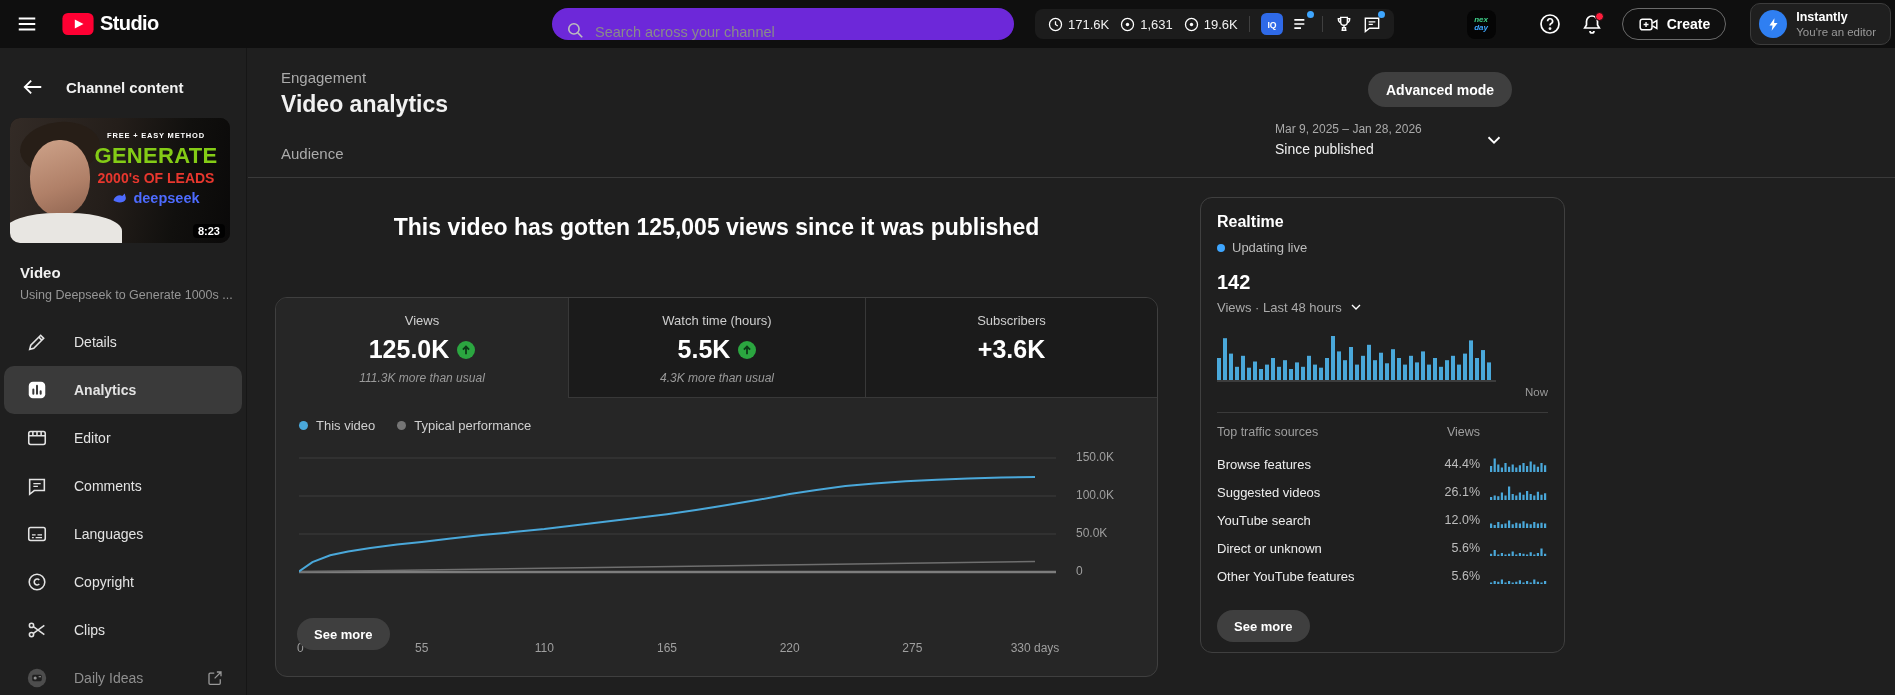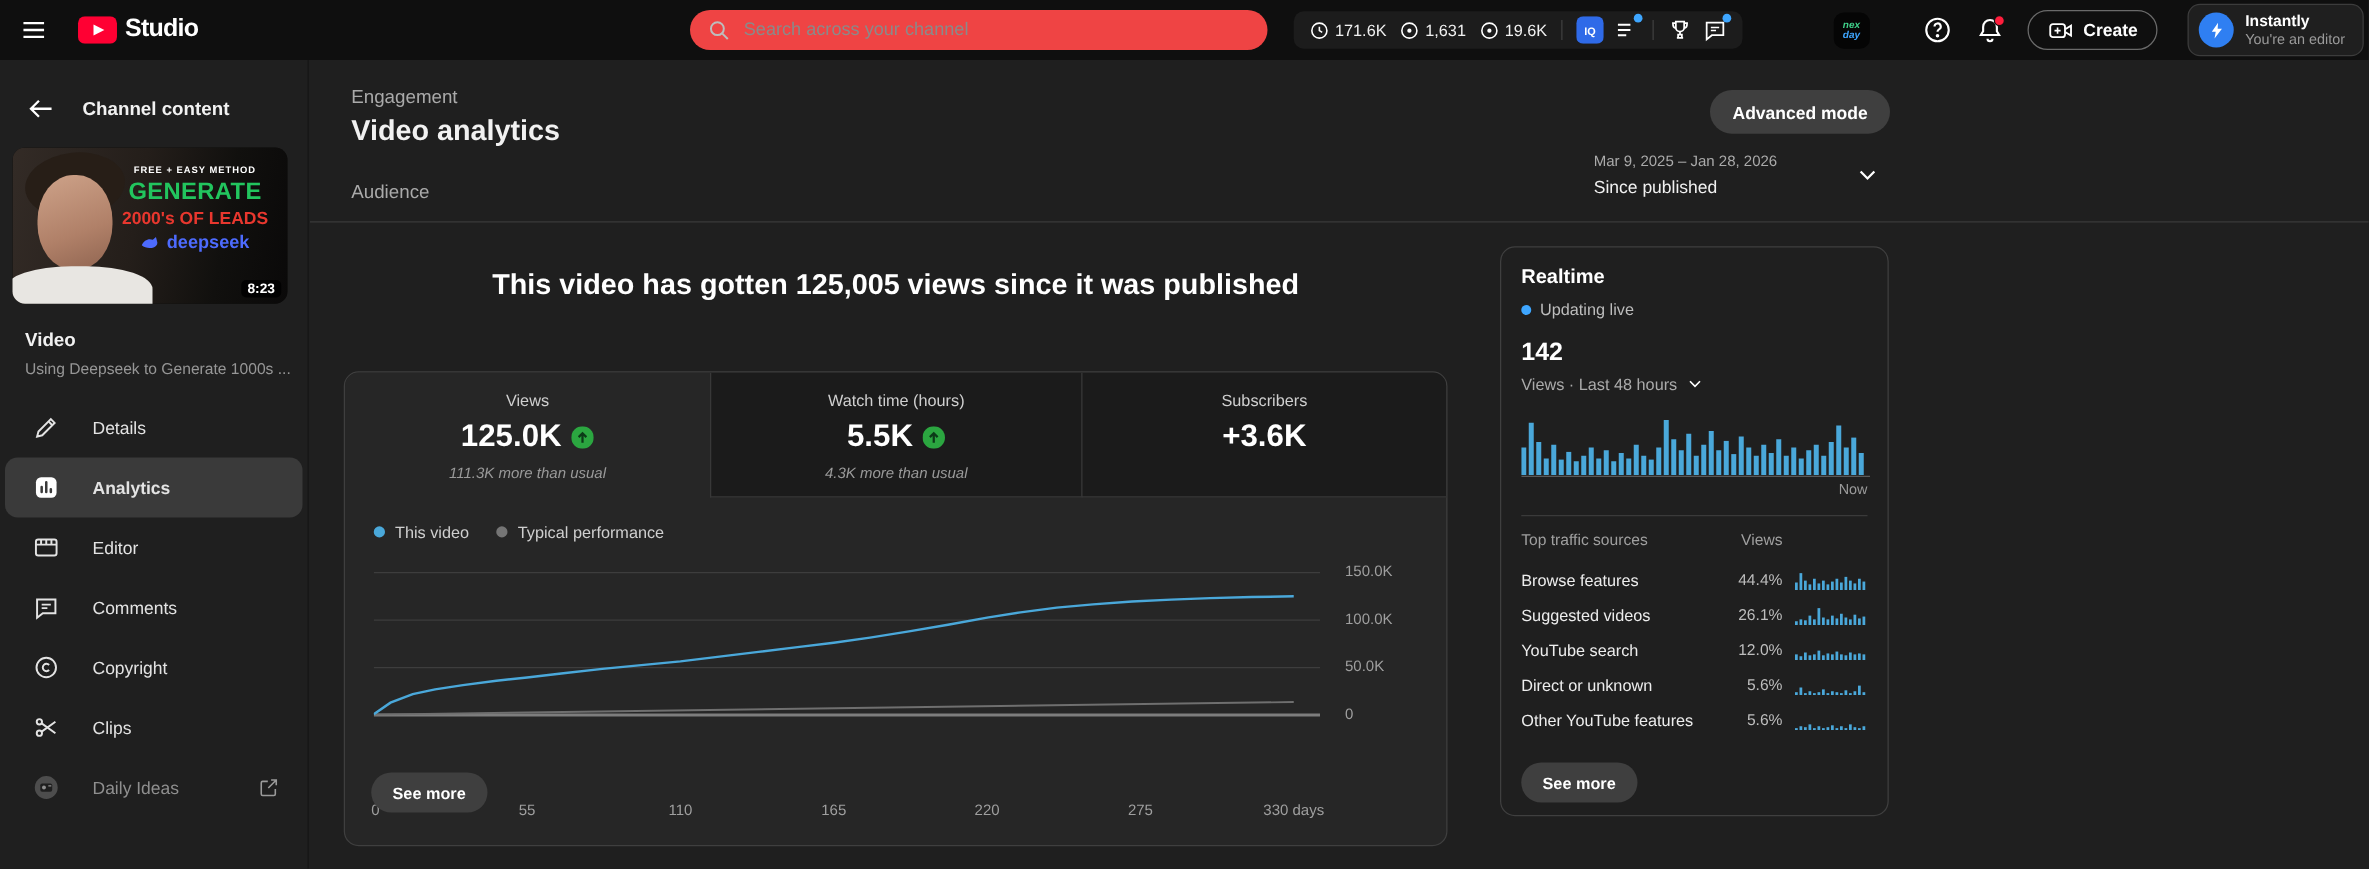--- a/index.html
+++ b/index.html
@@ -9,21 +9,21 @@
     font-family:"Liberation Sans","DejaVu Sans",sans-serif;
     position:relative; overflow:hidden;
   }
   svg { display:block; }
 
   
   .topbar { position:absolute; top:0; left:0; width:1895px; height:48px; background:#0f0f0f; z-index:10; }
   .hamburger { position:absolute; left:16px; top:13px; width:22px; height:22px; color:#fff; cursor:pointer; background:none; border:none; }
   .logo { position:absolute; left:62px; top:12px; display:flex; align-items:center; gap:6px; cursor:pointer; }
   .logo-text { font-size:20px; font-weight:700; letter-spacing:-0.6px; color:#fff; }
-  .searchbar { position:absolute; left:552px; top:8px; width:462px; height:32px; background:#ef4444; border-radius:16px; display:flex; align-items:center; padding:0 14px; gap:10px; }
+  .searchbar { position:absolute; left:552px; top:8px; width:462px; height:32px; background:#6d28d9; border-radius:16px; display:flex; align-items:flex-end; padding:0 14px; gap:10px; }
   .searchbar input { flex:1; background:transparent; border:none; outline:none; color:#e8e8e8; font-size:14.5px; font-family:inherit; }
   .searchbar input::placeholder { color:#8a8a8a; }
   .stats-pill { position:absolute; left:1035px; top:9px; height:30px; background:#1c1c1c; border-radius:8px; display:flex; align-items:center; padding:0 12px; gap:8px; font-size:13px; }
   .stat-item { display:flex; align-items:center; gap:4px; color:#f1f1f1; cursor:pointer; }
   .pill-divider { width:1px; height:16px; background:#3f3f3f; margin:0 3px; }
   .pill-icon { position:relative; display:flex; align-items:center; cursor:pointer; }
   .noti-dot { position:absolute; top:-3px; right:-3px; width:7px; height:7px; border-radius:50%; background:#3ea6ff; }
   .top-right { position:absolute; right:4px; top:0; height:48px; display:flex; align-items:center; }
   .avatar { width:29px; height:29px; border-radius:8px; background:#050505; display:flex; flex-direction:column; align-items:center; justify-content:center; line-height:8px; cursor:pointer; margin-right:42px; }
   .avatar .a1 { color:#3fd08a; font-size:8px; font-weight:800; font-style:italic; }
@@ -41,21 +41,21 @@
   .side-back { position:absolute; top:28px; left:22px; display:flex; align-items:center; gap:22px; }
   .side-back .lbl { font-size:15px; font-weight:600; color:#f1f1f1; }
   .back-btn { background:none; border:none; color:#fff; cursor:pointer; width:22px; height:22px; }
   .thumb { position:absolute; top:70px; left:10px; width:220px; height:125px; border-radius:10px; overflow:hidden; background:#0d0c0b; cursor:pointer; }
   .thumb-photo { position:absolute; inset:0; background:linear-gradient(100deg,#332b26 0%,#241e1a 45%,#11100e 75%,#0a0909 100%); }
   .thumb-hair { position:absolute; left:10px; top:4px; width:80px; height:52px; border-radius:50%; background:#271e17; transform:rotate(-6deg); }
   .thumb-face { position:absolute; left:20px; top:22px; width:60px; height:76px; border-radius:48%; background:linear-gradient(160deg,#c99d84 10%,#b08068 60%,#8f6450 100%); }
   .thumb-shirt { position:absolute; left:-6px; bottom:-10px; width:118px; height:40px; border-radius:45% 45% 0 0; background:#e8e6e2; }
   .thumb-text { position:absolute; left:76px; right:4px; top:13px; text-align:center; }
   .tt-1 { font-size:7.5px; font-weight:700; letter-spacing:0.8px; color:#fff; }
-  .tt-2 { font-size:19px; font-weight:900; letter-spacing:0.3px; color:#22c55e; margin-top:3px; }
+  .tt-2 { font-size:22px; font-weight:900; letter-spacing:0.3px; color:#84cc16; margin-top:3px; }
   .tt-3 { font-size:14px; font-weight:800; color:#e8372e; margin-top:1px; }
   .tt-brand { display:flex; align-items:center; justify-content:center; gap:4px; margin-top:4px; color:#4d6bfe; font-size:14.5px; font-weight:700; }
   .duration { position:absolute; right:5px; bottom:5px; background:rgba(0,0,0,0.85); color:#fff; font-size:11px; font-weight:600; padding:1px 5px; border-radius:4px; }
   .video-label { position:absolute; top:216px; left:20px; font-size:15px; font-weight:700; color:#f1f1f1; }
   .video-title { position:absolute; top:240px; left:20px; right:12px; font-size:12.5px; color:#969696; white-space:nowrap; overflow:hidden; }
   .side-nav { position:absolute; top:270px; left:0; right:0; }
   .nav-item { height:48px; display:flex; align-items:center; padding:0 18px 0 22px; gap:26px; cursor:pointer; margin:0 4px; border-radius:10px; }
   .nav-item .nav-icon { width:22px; height:22px; color:#e3e3e3; flex:none; }
   .nav-item .nav-label { font-size:14px; color:#e3e3e3; }
   .nav-item.active { background:#3a3a3a; }
@@ -91,21 +91,21 @@
   .chart-area { position:relative; height:280px; }
   .legend { position:absolute; left:23px; top:20px; display:flex; gap:22px; align-items:center; }
   .legend-item { display:flex; align-items:center; gap:8px; font-size:13px; color:#cfcfcf; cursor:pointer; }
   .legend-dot { width:9px; height:9px; border-radius:50%; }
   .mainchart { position:absolute; left:23px; top:40px; }
   .ytick { position:absolute; left:800px; font-size:12px; color:#9f9f9f; }
   .xtick { position:absolute; top:243px; font-size:12px; color:#9f9f9f; transform:translateX(-50%); white-space:nowrap; }
   .see-more { position:absolute; left:21px; top:220px; height:32px; padding:0 17px; border-radius:17px; background:#3f3f3f; border:none; color:#fff; font-size:13px; font-weight:600; font-family:inherit; cursor:pointer; }
 
   
-  .rt-card { position:absolute; left:952px; top:149px; width:311px; height:456px; border:1px solid #3f3f3f; border-radius:12px; }
+  .rt-card { position:absolute; left:952px; top:149px; width:365px; height:456px; border:1px solid #3f3f3f; border-radius:12px; }
   .rt-title { position:absolute; left:16px; top:15px; font-size:16px; font-weight:700; color:#fff; }
   .rt-live { position:absolute; left:16px; top:42px; display:flex; align-items:center; gap:7px; font-size:13px; color:#bdbdbd; }
   .rt-live-dot { width:8px; height:8px; border-radius:50%; background:#3ea6ff; }
   .rt-count { position:absolute; left:16px; top:73px; font-size:20px; font-weight:700; color:#fff; }
   .rt-caption { position:absolute; left:16px; top:101px; display:flex; align-items:center; gap:6px; font-size:13px; color:#aaa; cursor:pointer; }
   .rt-caption .chev { width:16px; height:16px; color:#fff; }
   .rt-chart { position:absolute; left:16px; top:136px; }
   .rt-now { position:absolute; right:16px; top:188px; font-size:11.5px; color:#9a9a9a; }
   .rt-divider { position:absolute; left:16px; right:16px; top:214px; height:1px; background:#3a3a3a; }
   .rt-thead { position:absolute; left:16px; right:16px; top:227px; display:flex; font-size:12.5px; color:#9f9f9f; }
@@ -306,20 +306,29 @@
         <span class="nav-label">Editor</span>
       </div>
       <div class="nav-item">
         <span class="nav-icon">
           <svg viewBox="0 0 24 24" fill="none" stroke="currentColor" stroke-width="1.7">
             <path d="M4 5h16v12H9l-5 4z"></path>
             <path d="M8 9.5h8M8 12.5h5" stroke-width="1.4"></path>
           </svg>
         </span>
         <span class="nav-label">Comments</span>
+      </div>
+      <div class="nav-item">
+        <span class="nav-icon">
+          <svg viewBox="0 0 24 24" fill="none" stroke="currentColor" stroke-width="1.7">
+            <rect x="3" y="5" width="18" height="14" rx="2"></rect>
+            <path d="M6.5 13h4M12.5 13h5M6.5 16h2M10.5 16h7" stroke-width="1.5"></path>
+          </svg>
+        </span>
+        <span class="nav-label">Languages</span>
       </div>
       <div class="nav-item">
         <span class="nav-icon">
           <svg viewBox="0 0 24 24" fill="none" stroke="currentColor" stroke-width="1.7">
             <circle cx="12" cy="12" r="8.5"></circle>
             <path d="M14.5 9.8a3.2 3.2 0 1 0 0 4.4"></path>
           </svg>
         </span>
         <span class="nav-label">Copyright</span>
       </div>

